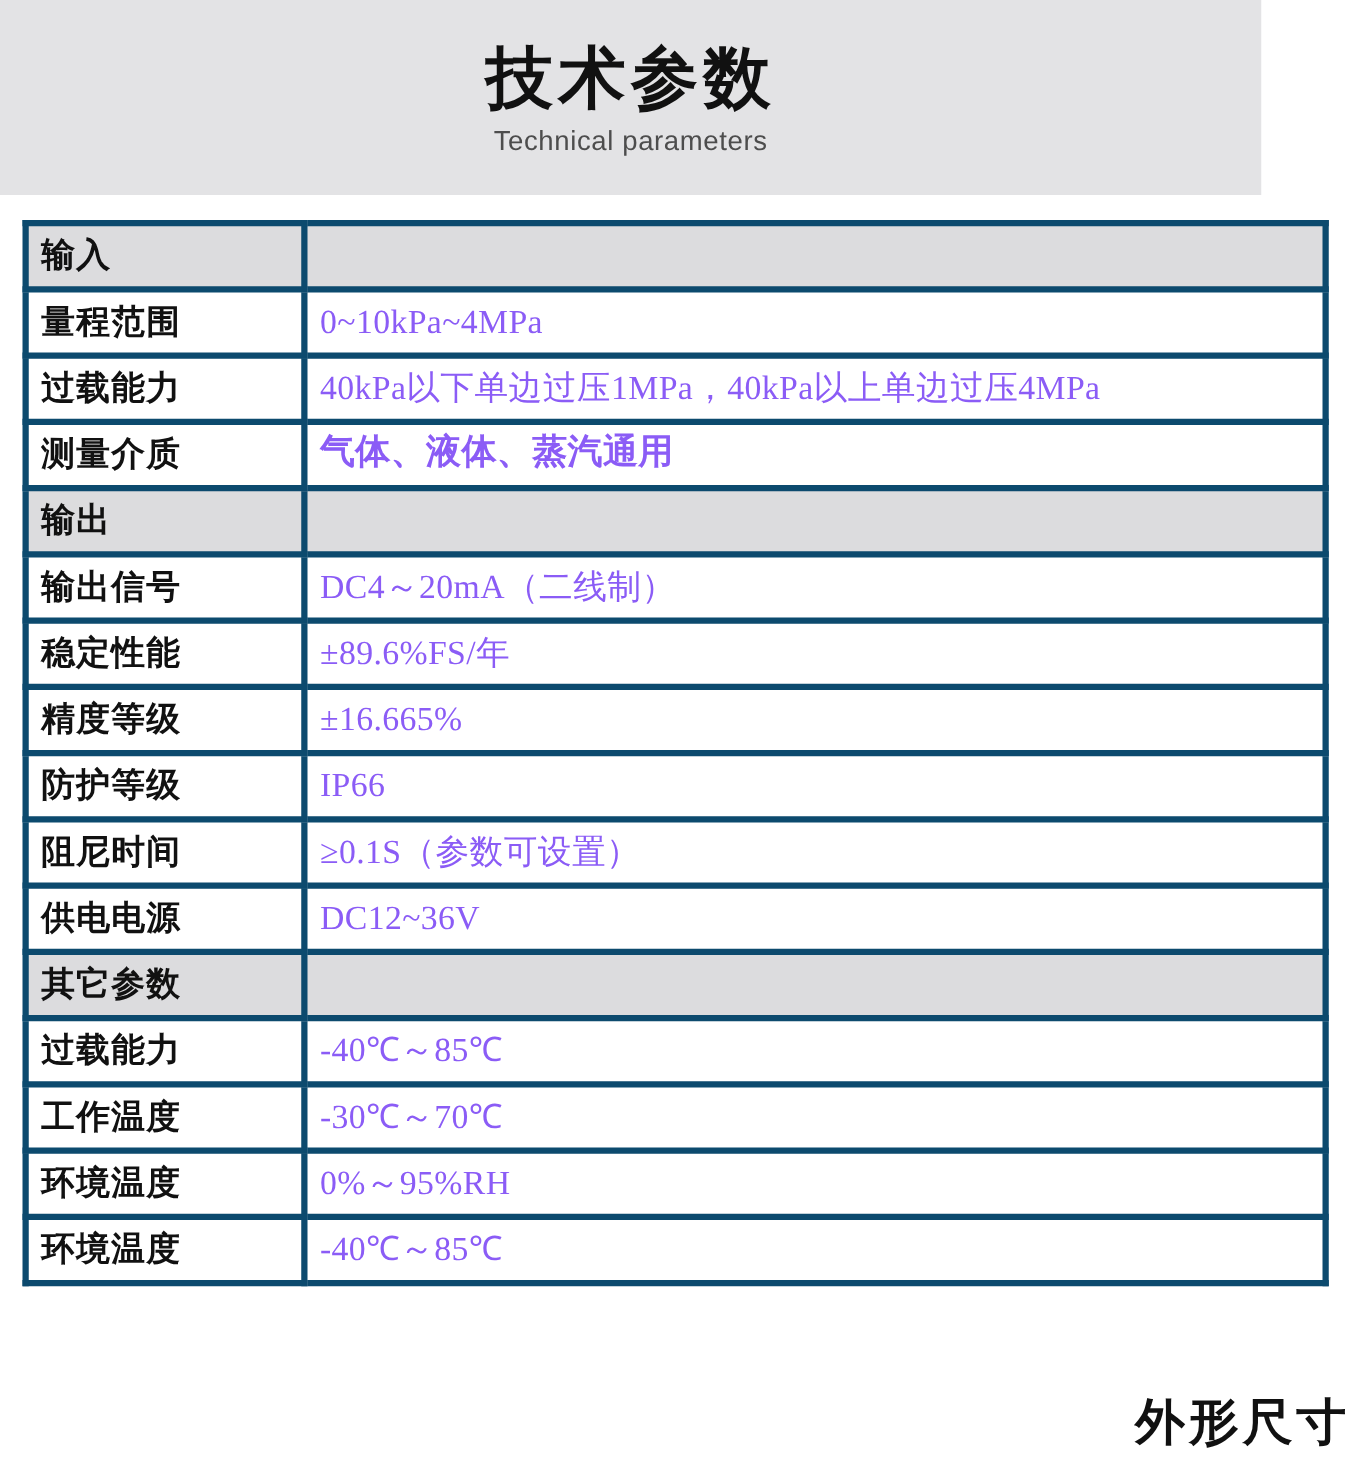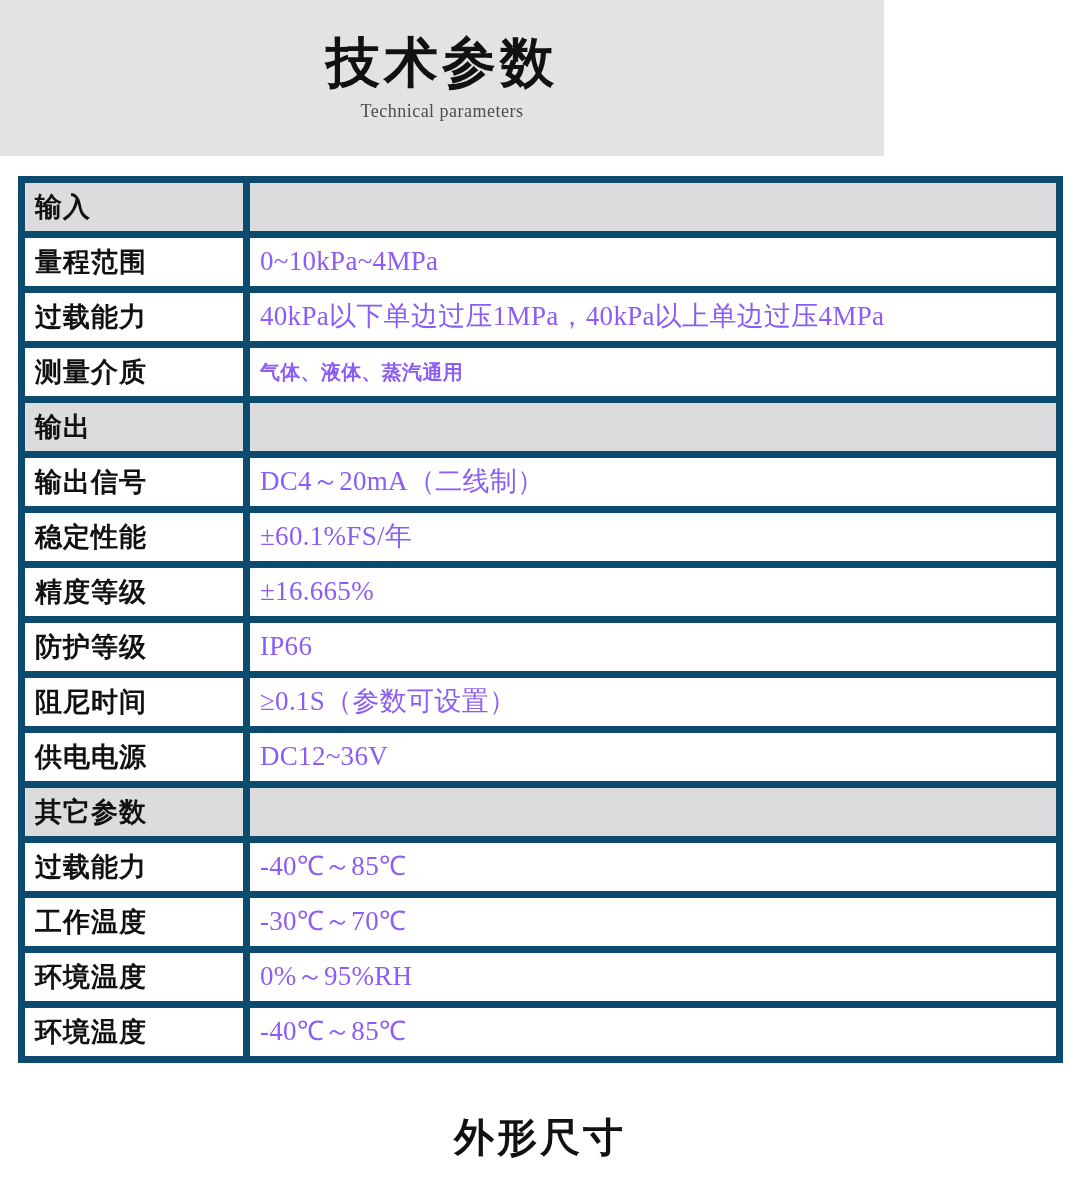--- a/index.html
+++ b/index.html
@@ -18,61 +18,61 @@
     position: relative;
     width: 1080px;
     height: 1186px;
   }
 
   
   .header-band {
     position: absolute;
     top: 0;
     left: 0;
-    width: 884px;
+    width: 1009px;
     height: 156px;
     background: #e3e3e5;
     display: flex;
     flex-direction: column;
     align-items: center;
     justify-content: flex-start;
   }
   .header-title {
     margin-top: 36px;
     font-family: "DejaVu Sans", sans-serif;
     font-size: 54px;
     font-weight: 700;
     letter-spacing: 4px;
     color: #111111;
     line-height: 1;
   }
   .header-sub {
     margin-top: 12px;
-    font-family: Liberation Serif, serif;
-    font-size: 18px;
+    font-family: Liberation Sans, sans-serif;
+    font-size: 22px;
     font-weight: 400;
     letter-spacing: 0.5px;
     color: #4d4d4d;
     line-height: 1;
   }
 
   
   .spec-table-wrap {
     position: absolute;
     top: 176px;
     left: 18px;
     width: 1045px;
   }
   table.spec {
     border-collapse: collapse;
     width: 1045px;
     table-layout: fixed;
   }
   table.spec td {
-    border: 7px solid #0c4a6e;
+    border: 5px solid #0c4a6e;
     height: 48px;
     padding: 0 16px 0 10px;
     vertical-align: middle;
     font-size: 27px;
     line-height: 1.1;
   }
   td.label {
     width: 192px;
     font-family: "DejaVu Sans", sans-serif;
     font-weight: 700;
@@ -88,32 +88,32 @@
     padding-left: 14px;
     color: #8b5cf6;
   }
   tr.section td {
     background: #dcdcde;
   }
   tr.section td.label {
     background: #dcdcde;
   }
   td.value.cjk {
-    font-family: Liberation Sans, sans-serif;
-    font-weight: 700;
-    font-size: 20px;
+    font-family: Liberation Mono, monospace;
+    font-weight: 700;
+    font-size: 28px;
   }
 
   
   .footer-title {
     position: absolute;
     left: 0;
     top: 1110px;
     width: 1080px;
-    text-align: center;
+    text-align: right;
     font-family: "DejaVu Sans", sans-serif;
     font-size: 40px;
     font-weight: 700;
     letter-spacing: 3px;
     color: #111111;
   }
 </style>
 </head>
 <body>
 
@@ -146,21 +146,21 @@
           <tr class="section">
             <td class="label">输出</td>
             <td class="value"></td>
           </tr>
           <tr class="item">
             <td class="label">输出信号</td>
             <td class="value">DC4～20mA（二线制）</td>
           </tr>
           <tr class="item">
             <td class="label">稳定性能</td>
-            <td class="value">±60.1%FS/年</td>
+            <td class="value">±89.6%FS/年</td>
           </tr>
           <tr class="item">
             <td class="label">精度等级</td>
             <td class="value">±16.665%</td>
           </tr>
           <tr class="item">
             <td class="label">防护等级</td>
             <td class="value">IP66</td>
           </tr>
           <tr class="item">

